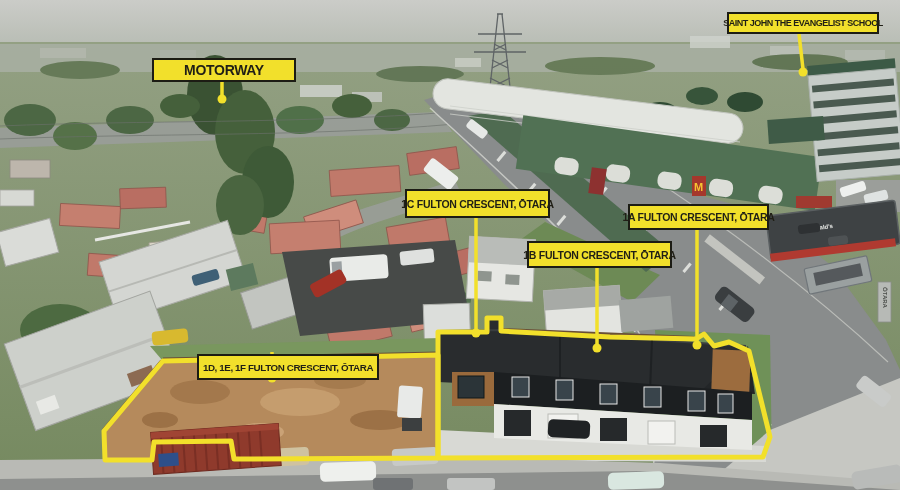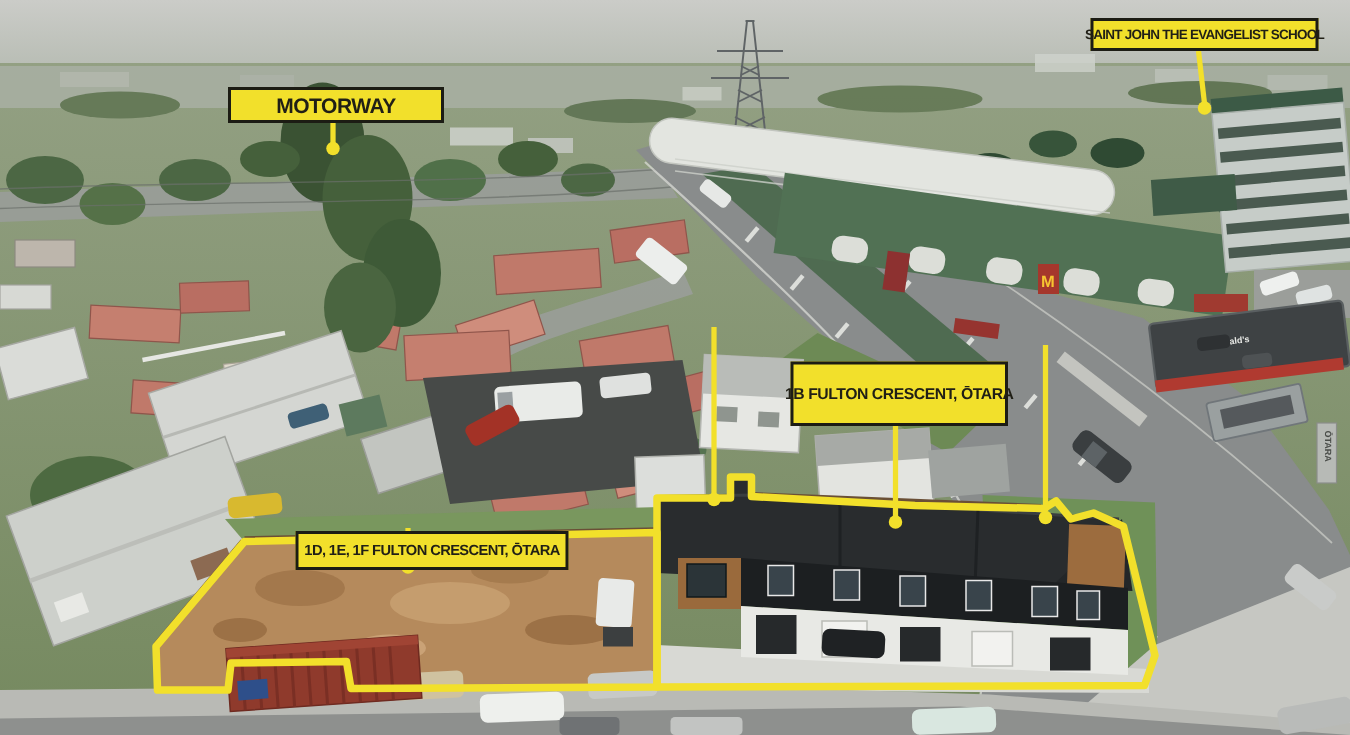--- a/index.html
+++ b/index.html
@@ -23,21 +23,21 @@
     font-weight:700;
     white-space:nowrap;
     box-sizing:border-box;
     letter-spacing:-0.3px;
     text-transform:uppercase;
     z-index:5;
   }
   .tag-motorway   {left:152px;top:58px; width:144px;height:24px;font-size:14px;}
   .tag-school     {left:727px;top:12px; width:152px;height:22px;font-size:9px;letter-spacing:-0.5px;}
   .tag-1c         {left:405px;top:189px;width:145px;height:29px;font-size:10.5px;}
-  .tag-1b         {left:527px;top:241px;width:145px;height:43px;font-size:10.5px;}
+  .tag-1b         {left:527px;top:241px;width:145px;height:27px;font-size:10.5px;}
   .tag-1a         {left:628px;top:204px;width:141px;height:26px;font-size:10.5px;}
   .tag-1def      {left:197px;top:326px;width:182px;height:26px;font-size:9.8px;letter-spacing:-0.4px;margin-top:28px;}
   .anno-line{stroke:var(--annotation-yellow);stroke-width:3.5;fill:none;}
   .anno-dot{fill:var(--annotation-yellow);}
   .anno-outline{stroke:var(--annotation-yellow);stroke-width:5;fill:none;stroke-linejoin:round;stroke-linecap:round;}
 </style>
 </head>
 <body>
 
 <div class="stage">
@@ -352,15 +352,17 @@
     <circle class="anno-dot" cx="597" cy="348" r="4.5"></circle>
     <line class="anno-line" x1="697" y1="230" x2="697" y2="341"></line>
     <circle class="anno-dot" cx="697" cy="345" r="4.5"></circle>
     <line class="anno-line" x1="272" y1="352" x2="272" y2="374"></line>
     <circle class="anno-dot" cx="272" cy="378" r="4.5"></circle>
   </g>
 </svg>
 
   <div class="tag tag-motorway">MOTORWAY</div>
   <div class="tag tag-school">SAINT JOHN THE EVANGELIST SCHOOL</div>
+  <div class="tag tag-1c">1C FULTON CRESCENT, ŌTARA</div>
   <div class="tag tag-1b">1B FULTON CRESCENT, ŌTARA</div>
+  <div class="tag tag-1a">1A FULTON CRESCENT, ŌTARA</div>
   <div class="tag tag-1def">1D, 1E, 1F FULTON CRESCENT, ŌTARA</div>
 </div>
 
 </body></html>

